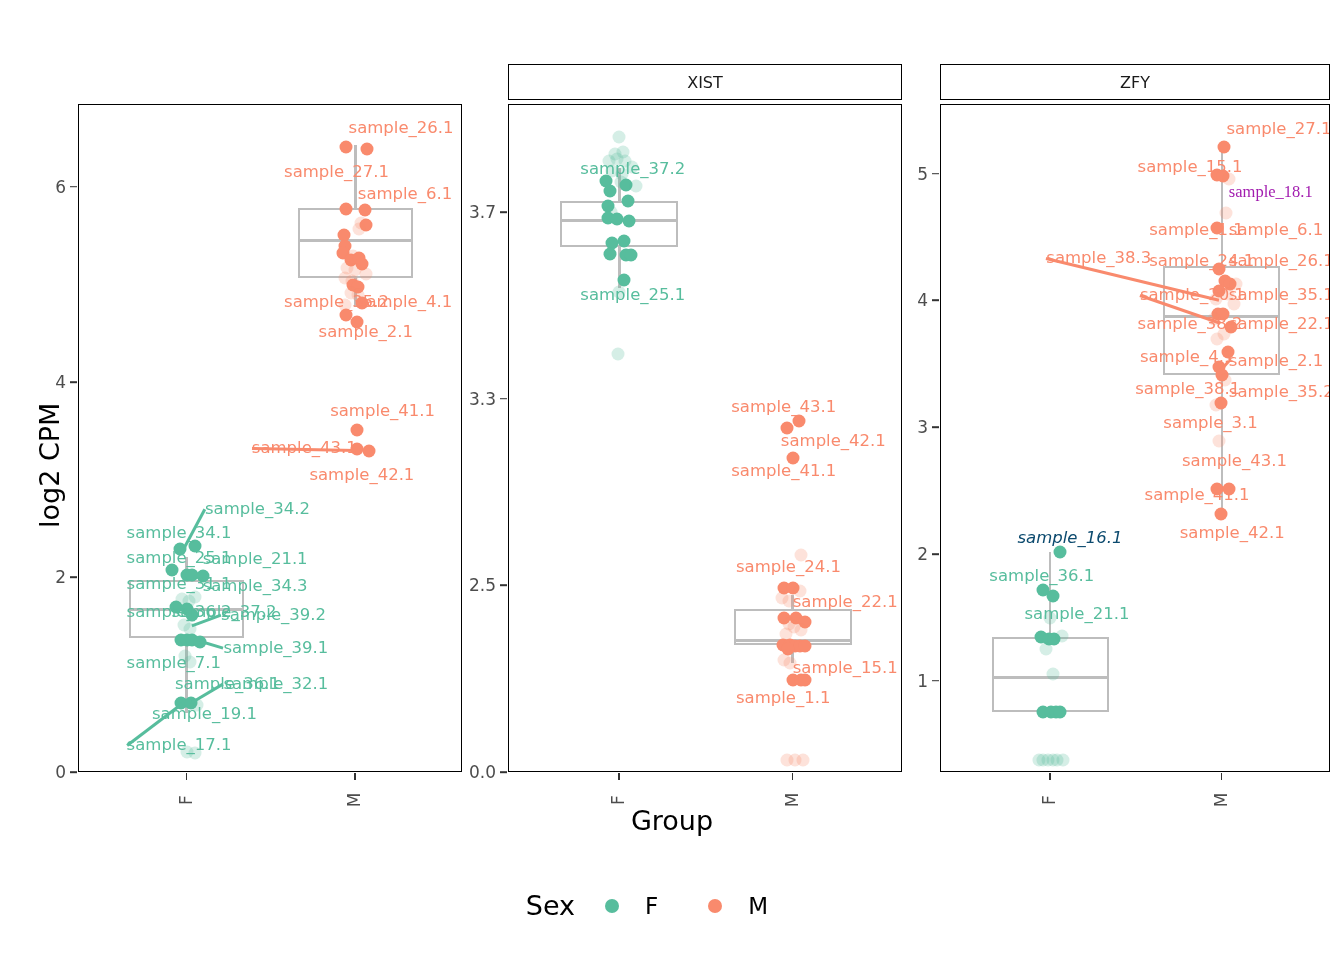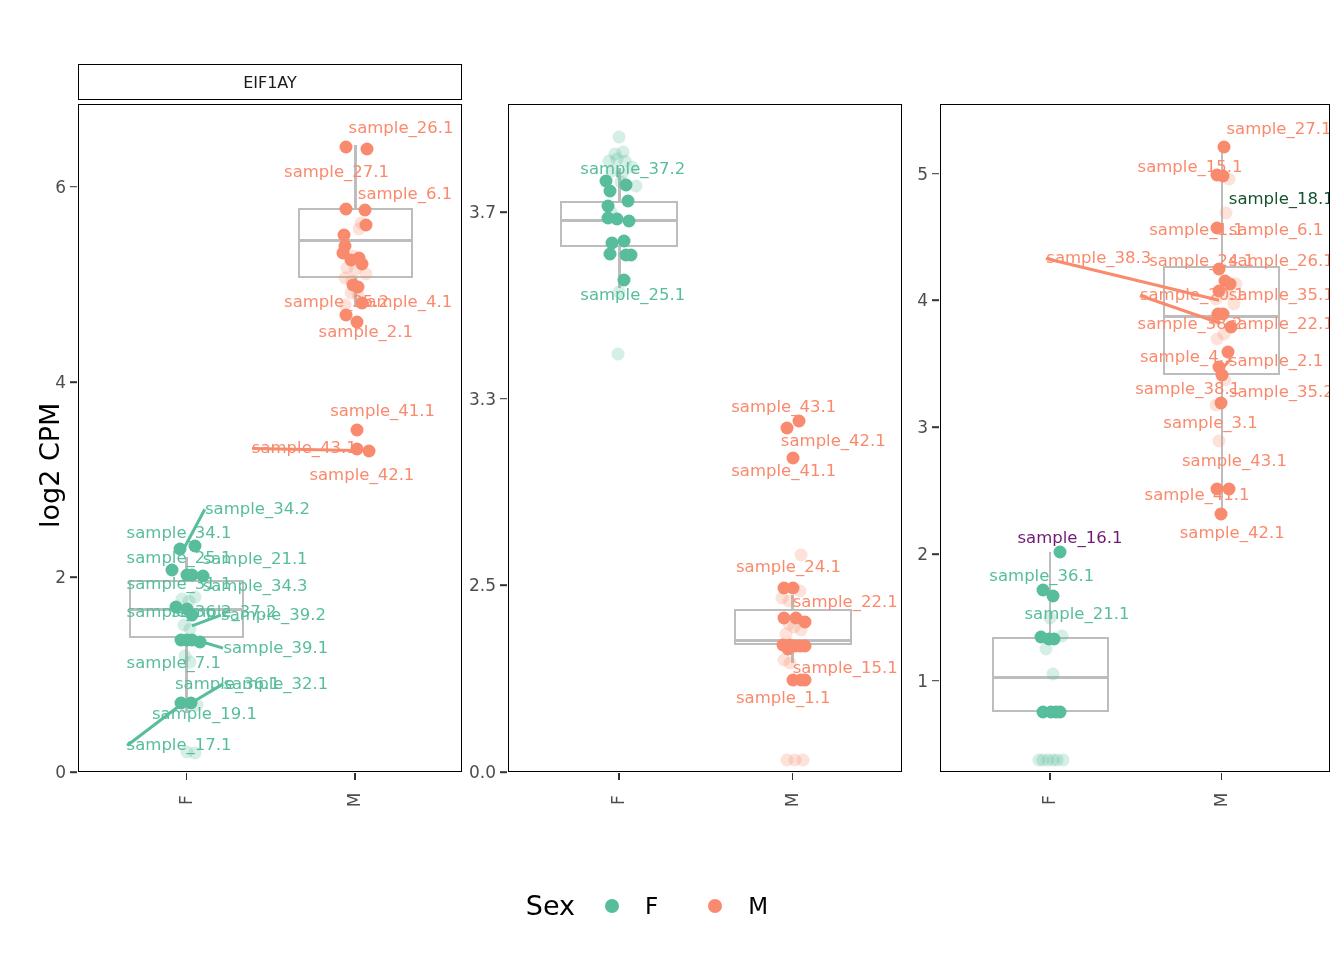--- a/index.html
+++ b/index.html
@@ -77,36 +77,36 @@
   .legend-dot{width:14px;height:14px;border-radius:50%;margin-right:26px;}
   .legend-lbl{font-size:23px;color:#000;margin-right:28px;}
 </style>
 </head>
 <body>
 
 <div id="plot-root">
 
 
   <div class="ylab" id="ylab" style="left: 34px; top: 528px;">log2 CPM</div>
+  <div class="xlab" id="xlab" style="left: 0px; width: 1344px; top: 805px;">Group</div>
 
   <div id="panels">
       <div class="ytickmark" style="left: 70px; top: 772px;"></div>
       <div class="ytick" style="left: 6px; width: 60px; top: 772px;">0</div>
       <div class="ytickmark" style="left: 70px; top: 576.964px;"></div>
       <div class="ytick" style="left: 6px; width: 60px; top: 576.964px;">2</div>
       <div class="ytickmark" style="left: 70px; top: 381.927px;"></div>
       <div class="ytick" style="left: 6px; width: 60px; top: 381.927px;">4</div>
       <div class="ytickmark" style="left: 70px; top: 186.891px;"></div>
       <div class="ytick" style="left: 6px; width: 60px; top: 186.891px;">6</div>
       <div class="xtickmark" style="left: 185.52px; top: 773px;"></div>
       <div class="xtick" style="left: 165.52px; top: 790px; width: 40px; text-align: center;">F</div>
       <div class="xtickmark" style="left: 354.48px; top: 773px;"></div>
       <div class="xtick" style="left: 334.48px; top: 790px; width: 40px; text-align: center;">M</div>
       <div class="panel" style="left: 78px; top: 64px; width: 384px; height: 708px;">
-        <div class="strip">EIF1AY</div>
         <div class="panel-body" style="top: 40px;">
           <div class="box" style="left: 49.92px; top: 474.914px; width: 115.2px; height: 58.5109px;"></div>
           <div class="median" style="left: 49.92px; top: 502.669px; width: 115.2px;"></div>
           <div class="whisker" style="left: 106.22px; top: 451.509px; height: 23.4044px;"></div>
           <div class="whisker" style="left: 106.22px; top: 533.425px; height: 74.1139px;"></div>
           <div class="pt" style="width: 13px; height: 13px; left: 100.608px; top: 443.708px; background: rgb(87, 189, 157); opacity: 1;"></div>
           <div class="pt" style="width: 13px; height: 13px; left: 115.584px; top: 440.782px; background: rgb(87, 189, 157); opacity: 1;"></div>
           <div class="pt" style="width: 13px; height: 13px; left: 92.544px; top: 465.162px; background: rgb(87, 189, 157); opacity: 1;"></div>
           <div class="pt" style="width: 13px; height: 13px; left: 107.52px; top: 470.038px; background: rgb(87, 189, 157); opacity: 1;"></div>
           <div class="pt" style="width: 13px; height: 13px; left: 113.28px; top: 470.038px; background: rgb(87, 189, 157); opacity: 1;"></div>
@@ -202,20 +202,21 @@
       <div class="ytick" style="left: 436px; width: 60px; top: 585.408px;">2.5</div>
       <div class="ytickmark" style="left: 500px; top: 398.816px;"></div>
       <div class="ytick" style="left: 436px; width: 60px; top: 398.816px;">3.3</div>
       <div class="ytickmark" style="left: 500px; top: 212.223px;"></div>
       <div class="ytick" style="left: 436px; width: 60px; top: 212.223px;">3.7</div>
       <div class="xtickmark" style="left: 618.32px; top: 773px;"></div>
       <div class="xtick" style="left: 598.32px; top: 790px; width: 40px; text-align: center;">F</div>
       <div class="xtickmark" style="left: 791.68px; top: 773px;"></div>
       <div class="xtick" style="left: 771.68px; top: 790px; width: 40px; text-align: center;">M</div>
       <div class="panel" style="left: 508px; top: 64px; width: 394px; height: 708px;">
+        <div class="strip">XIST</div>
         <div class="panel-body" style="top: 40px;">
           <div class="box" style="left: 51.22px; top: 96.2816px; width: 118.2px; height: 45.5285px;"></div>
           <div class="median" style="left: 51.22px; top: 114.187px; width: 118.2px;"></div>
           <div class="whisker" style="left: 109.02px; top: 63.4413px; height: 32.8402px;"></div>
           <div class="whisker" style="left: 109.02px; top: 141.81px; height: 41.0503px;"></div>
           <div class="pt" style="width: 13px; height: 13px; left: 110.32px; top: 32.0939px; background: rgb(87, 189, 157); opacity: 0.25;"></div>
           <div class="pt" style="width: 13px; height: 13px; left: 105.592px; top: 48.514px; background: rgb(87, 189, 157); opacity: 0.25;"></div>
           <div class="pt" style="width: 13px; height: 13px; left: 113.866px; top: 47.0212px; background: rgb(87, 189, 157); opacity: 0.25;"></div>
           <div class="pt" style="width: 13px; height: 13px; left: 99.682px; top: 55.9777px; background: rgb(87, 189, 157); opacity: 0.25;"></div>
           <div class="pt" style="width: 13px; height: 13px; left: 107.956px; top: 54.4849px; background: rgb(87, 189, 157); opacity: 0.25;"></div>
@@ -295,20 +296,21 @@
       <div class="ytick" style="left: 868px; width: 60px; top: 427.226px;">3</div>
       <div class="ytickmark" style="left: 932px; top: 300.471px;"></div>
       <div class="ytick" style="left: 868px; width: 60px; top: 300.471px;">4</div>
       <div class="ytickmark" style="left: 932px; top: 173.715px;"></div>
       <div class="ytick" style="left: 868px; width: 60px; top: 173.715px;">5</div>
       <div class="xtickmark" style="left: 1049.2px; top: 773px;"></div>
       <div class="xtick" style="left: 1029.2px; top: 790px; width: 40px; text-align: center;">F</div>
       <div class="xtickmark" style="left: 1220.8px; top: 773px;"></div>
       <div class="xtick" style="left: 1200.8px; top: 790px; width: 40px; text-align: center;">M</div>
       <div class="panel" style="left: 940px; top: 64px; width: 390px; height: 708px;">
+        <div class="strip">ZFY</div>
         <div class="panel-body" style="top: 40px;">
           <div class="box" style="left: 50.7px; top: 532.372px; width: 117px; height: 74.7856px;"></div>
           <div class="median" style="left: 50.7px; top: 571.434px; width: 117px;"></div>
           <div class="whisker" style="left: 107.9px; top: 447.446px; height: 84.926px;"></div>
           <div class="whisker" style="left: 107.9px; top: 607.157px; height: 0px;"></div>
           <div class="pt" style="width: 13px; height: 13px; left: 118.56px; top: 447.446px; background: rgb(87, 189, 157); opacity: 1;"></div>
           <div class="pt" style="width: 13px; height: 13px; left: 102.18px; top: 485.472px; background: rgb(87, 189, 157); opacity: 1;"></div>
           <div class="pt" style="width: 13px; height: 13px; left: 111.54px; top: 490.543px; background: rgb(87, 189, 157); opacity: 1;"></div>
           <div class="pt" style="width: 13px; height: 13px; left: 109.2px; top: 513.359px; background: rgb(87, 189, 157); opacity: 0.25;"></div>
           <div class="pt" style="width: 13px; height: 13px; left: 99.84px; top: 532.372px; background: rgb(87, 189, 157); opacity: 1;"></div>
@@ -320,21 +322,21 @@
           <div class="pt" style="width: 13px; height: 13px; left: 102.18px; top: 607.157px; background: rgb(87, 189, 157); opacity: 1;"></div>
           <div class="pt" style="width: 13px; height: 13px; left: 110.37px; top: 607.157px; background: rgb(87, 189, 157); opacity: 1;"></div>
           <div class="pt" style="width: 13px; height: 13px; left: 115.05px; top: 607.157px; background: rgb(87, 189, 157); opacity: 1;"></div>
           <div class="pt" style="width: 13px; height: 13px; left: 118.56px; top: 607.157px; background: rgb(87, 189, 157); opacity: 1;"></div>
           <div class="pt" style="width: 13px; height: 13px; left: 97.5px; top: 655.324px; background: rgb(87, 189, 157); opacity: 0.25;"></div>
           <div class="pt" style="width: 13px; height: 13px; left: 102.18px; top: 655.324px; background: rgb(87, 189, 157); opacity: 0.25;"></div>
           <div class="pt" style="width: 13px; height: 13px; left: 106.86px; top: 655.324px; background: rgb(87, 189, 157); opacity: 0.25;"></div>
           <div class="pt" style="width: 13px; height: 13px; left: 111.54px; top: 655.324px; background: rgb(87, 189, 157); opacity: 0.25;"></div>
           <div class="pt" style="width: 13px; height: 13px; left: 116.22px; top: 655.324px; background: rgb(87, 189, 157); opacity: 0.25;"></div>
           <div class="pt" style="width: 13px; height: 13px; left: 122.07px; top: 655.324px; background: rgb(87, 189, 157); opacity: 0.25;"></div>
-          <div class="lbl" style="left: 76.44px; top: 432.235px; color: #701a75;">sample_16.1</div>
+          <div class="lbl" style="left: 76.44px; top: 432.235px; color: #0c4a6e; font-style: italic;">sample_16.1</div>
           <div class="lbl" style="left: 48.36px; top: 470.262px; color: rgb(87, 189, 157);">sample_36.1</div>
           <div class="lbl" style="left: 83.46px; top: 508.288px; color: rgb(87, 189, 157);">sample_21.1</div>
           <div class="box" style="left: 222.3px; top: 160.979px; width: 117px; height: 109.009px;"></div>
           <div class="median" style="left: 222.3px; top: 210.181px; width: 117px;"></div>
           <div class="whisker" style="left: 279.5px; top: 41.8292px; height: 119.15px;"></div>
           <div class="whisker" style="left: 279.5px; top: 269.989px; height: 139.431px;"></div>
           <div class="pt" style="width: 13px; height: 13px; left: 283.14px; top: 41.8292px; background: rgb(249, 138, 109); opacity: 1;"></div>
           <div class="pt" style="width: 13px; height: 13px; left: 276.12px; top: 69.7154px; background: rgb(249, 138, 109); opacity: 1;"></div>
           <div class="pt" style="width: 13px; height: 13px; left: 281.97px; top: 70.9829px; background: rgb(249, 138, 109); opacity: 1;"></div>
           <div class="pt" style="width: 13px; height: 13px; left: 287.82px; top: 73.518px; background: rgb(249, 138, 109); opacity: 0.25;"></div>
@@ -359,21 +361,21 @@
           <div class="pt" style="width: 13px; height: 13px; left: 280.8px; top: 269.989px; background: rgb(249, 138, 109); opacity: 1;"></div>
           <div class="pt" style="width: 13px; height: 13px; left: 284.31px; top: 275.059px; background: rgb(249, 138, 109); opacity: 0.25;"></div>
           <div class="pt" style="width: 13px; height: 13px; left: 279.63px; top: 297.875px; background: rgb(249, 138, 109); opacity: 1;"></div>
           <div class="pt" style="width: 13px; height: 13px; left: 274.95px; top: 300.41px; background: rgb(249, 138, 109); opacity: 0.25;"></div>
           <div class="pt" style="width: 13px; height: 13px; left: 278.46px; top: 335.901px; background: rgb(249, 138, 109); opacity: 0.25;"></div>
           <div class="pt" style="width: 13px; height: 13px; left: 276.12px; top: 384.068px; background: rgb(249, 138, 109); opacity: 1;"></div>
           <div class="pt" style="width: 13px; height: 13px; left: 287.82px; top: 384.068px; background: rgb(249, 138, 109); opacity: 1;"></div>
           <div class="pt" style="width: 13px; height: 13px; left: 279.63px; top: 409.419px; background: rgb(249, 138, 109); opacity: 1;"></div>
           <div class="lbl" style="left: 285.48px; top: 22.8159px; color: rgb(249, 138, 109);">sample_27.1</div>
           <div class="lbl" style="left: 196.56px; top: 60.8425px; color: rgb(249, 138, 109);">sample_15.1</div>
-          <div class="lbl" style="left: 287.82px; top: 93px; color: #14532d;">sample_18.1</div>
+          <div class="lbl" style="left: 287.82px; top: 87px; color: #a21caf; font-family: Liberation Serif, serif;">sample_18.1</div>
           <div class="lbl" style="left: 208.26px; top: 124.22px; color: rgb(249, 138, 109);">sample_1.1</div>
           <div class="lbl" style="left: 287.82px; top: 124.22px; color: rgb(249, 138, 109);">sample_6.1</div>
           <div class="seg" style="left: 105.3px; top: 152.106px; width: 178.141px; background: rgb(249, 138, 109); transform: rotate(0.237023rad);"></div>
           <div class="lbl" style="left: 105.3px; top: 152.106px; color: rgb(249, 138, 109);">sample_38.3</div>
           <div class="lbl" style="left: 208.26px; top: 154.641px; color: rgb(249, 138, 109);">sample_24.1</div>
           <div class="lbl" style="left: 287.82px; top: 154.641px; color: rgb(249, 138, 109);">sample_26.1</div>
           <div class="seg" style="left: 198.9px; top: 188.865px; width: 85.4106px; background: rgb(249, 138, 109); transform: rotate(0.332593rad);"></div>
           <div class="lbl" style="left: 198.9px; top: 188.865px; color: rgb(249, 138, 109);">sample_20.1</div>
           <div class="lbl" style="left: 287.82px; top: 188.865px; color: rgb(249, 138, 109);">sample_35.1</div>
           <div class="lbl" style="left: 196.56px; top: 218.019px; color: rgb(249, 138, 109);">sample_38.2</div>

